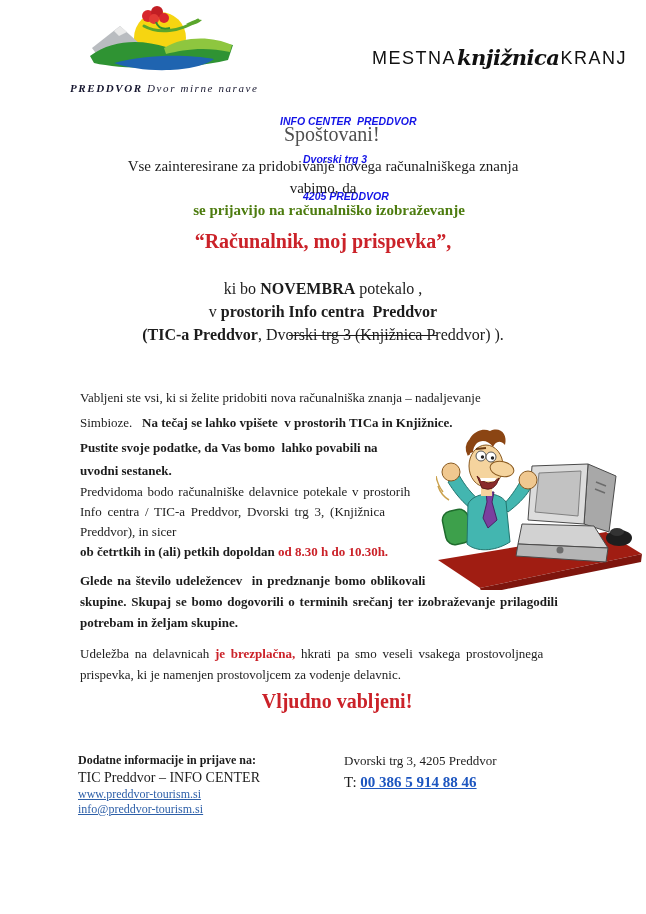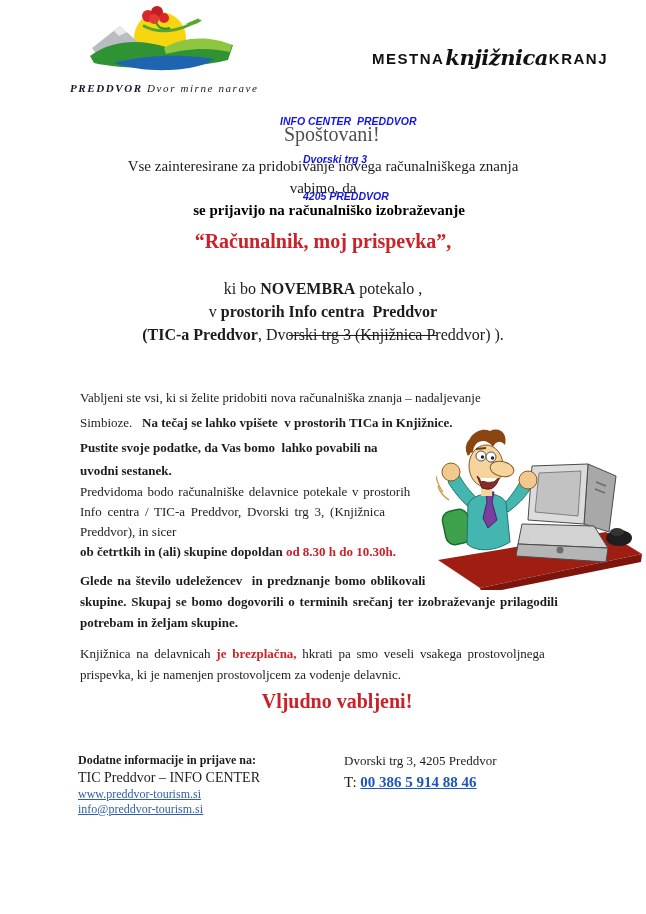--- a/index.html
+++ b/index.html
@@ -12,33 +12,33 @@
   .logo-caption{
     position:absolute;left:70px;top:82px;white-space:pre;
     font-size:11px;letter-spacing:1.6px;color:#15152e;
   }
   .logo-caption .lc-b{font-weight:bold;font-style:italic;}
   .logo-caption .lc-i{font-style:italic;}
   .library-logo{
     position:absolute;left:372px;top:46px;white-space:nowrap;color:#111;
     display:flex;align-items:center;
   }
-  .library-logo .cap{font-family:"Liberation Sans",sans-serif;font-size:15px;letter-spacing:1.5px;font-weight:700;}
+  .library-logo .cap{font-family:"Liberation Sans",sans-serif;font-size:18px;letter-spacing:1.5px;font-weight:400;}
   .library-logo .script{font-family:"DejaVu Serif",serif;font-weight:bold;font-style:italic;font-size:21px;letter-spacing:-0.5px;margin:0 1px;position:relative;top:-1px;}
   .info-block{
     position:absolute;left:280px;top:90px;
     font-family:"Liberation Sans",sans-serif;font-weight:bold;font-style:italic;
     font-size:10.5px;line-height:12.5px;color:#1414e6;white-space:pre;
   }
   .info-block .ind{padding-left:3px;margin-left:20px;}
   .salutation{position:absolute;left:284px;top:123px;font-size:20px;color:#4f4f4f;}
   
   .intro{position:absolute;left:0;top:155px;width:646px;text-align:center;}
   .intro .i-norm{font-size:15px;line-height:22px;color:#1c1c1c;}
-  .intro .i-red{font-size:15px;line-height:22px;font-weight:bold;color:#000000;padding-left:12px;}
+  .intro .i-red{font-size:15px;line-height:22px;font-weight:bold;color:#4d7c0f;padding-left:12px;}
   .intro .i-title{font-size:20px;line-height:30px;font-weight:bold;color:#cb2229;margin-top:5px;white-space:pre;}
   .intro .i-big{font-size:16px;line-height:23px;color:#1c1c1c;white-space:pre;}
   .intro .mt{margin-top:21px;}
   .b{font-weight:bold;}
   .u-thick{border-bottom:1.5px solid #1c1c1c;padding-bottom:15px;}
   
   .btext{position:absolute;left:80px;top:385px;width:492px;font-size:13px;color:#1c1c1c;}
   .bline{white-space:pre;}
   .h25{height:25px;line-height:25px;}
   .h22{height:22px;line-height:22px;}
@@ -111,27 +111,27 @@
   </div>
 
   <div class="btext">
     <div class="bline h25">Vabljeni ste vsi, ki si želite pridobiti nova računalniška znanja – nadaljevanje</div>
     <div class="bline h25"><span>Simbioze.  </span><span class="b"> Na tečaj se lahko vpišete  v prostorih TICa in Knjižnice.</span></div>
     <div class="bline h25 b">Pustite svoje podatke, da Vas bomo  lahko povabili na</div>
     <div class="bline h22 b">uvodni sestanek.</div>
     <div class="bline h20 ws1">Predvidoma bodo računalniške delavnice potekale v prostorih</div>
     <div class="bline h20 ws2">Info centra / TIC-a Preddvor, Dvorski trg 3, (Knjižnica</div>
     <div class="bline h20">Preddvor), in sicer</div>
-    <div class="bline h20 b"><span>ob četrtkih in (ali) skupine dopoldan </span><span class="red">od 8.30 h do 10.30h.</span></div>
+    <div class="bline h20 b"><span>ob četrtkih in (ali) petkih dopoldan </span><span class="red">od 8.30 h do 10.30h.</span></div>
     <div class="sp8"></div>
     <div class="bline h21 b ws1">Glede na število udeležencev  in predznanje bomo oblikovali</div>
     <div class="bline h21 b ws1">skupine. Skupaj se bomo dogovorili o terminih srečanj ter izobraževanje prilagodili</div>
     <div class="bline h21 b">potrebam in željam skupine.</div>
     <div class="sp10"></div>
-    <div class="bline h21 ws2"><span>Knjižnica na delavnicah </span><span class="red b">je brezplačna,</span><span> hkrati pa smo veseli vsakega prostovoljnega</span></div>
+    <div class="bline h21 ws2"><span>Udeležba na delavnicah </span><span class="red b">je brezplačna,</span><span> hkrati pa smo veseli vsakega prostovoljnega</span></div>
     <div class="bline h21">prispevka, ki je namenjen prostovoljcem za vodenje delavnic.</div>
   </div>
 
   <svg class="abs" style="left:436px;top:426px;" width="208" height="164" viewBox="0 0 208 164">
     <polygon points="2,134 170,106 206,128 44,162" fill="#a01d12"></polygon>
     <polygon points="44,162 206,128 205,136 46,168" fill="#7e150d"></polygon>
 
     <polygon points="152,38 180,50 173,106 148,98" fill="#a8a8a8" stroke="#4a4a4a" stroke-width="1"></polygon>
     <polygon points="96,40 152,38 148,98 92,94" fill="#dcdcdc" stroke="#4a4a4a" stroke-width="1"></polygon>
     <polygon points="103,47 145,45 142,90 99,86" fill="#c2c2c2" stroke="#808080" stroke-width="1"></polygon>

